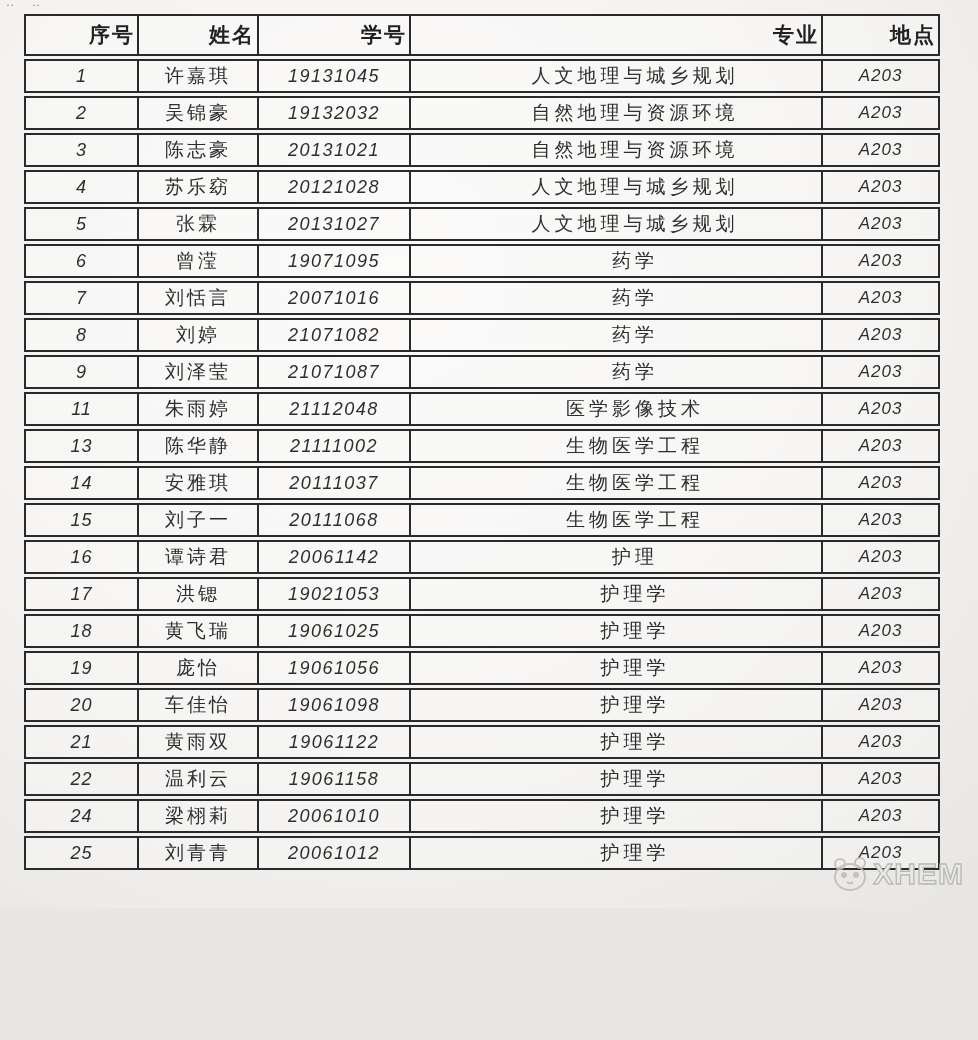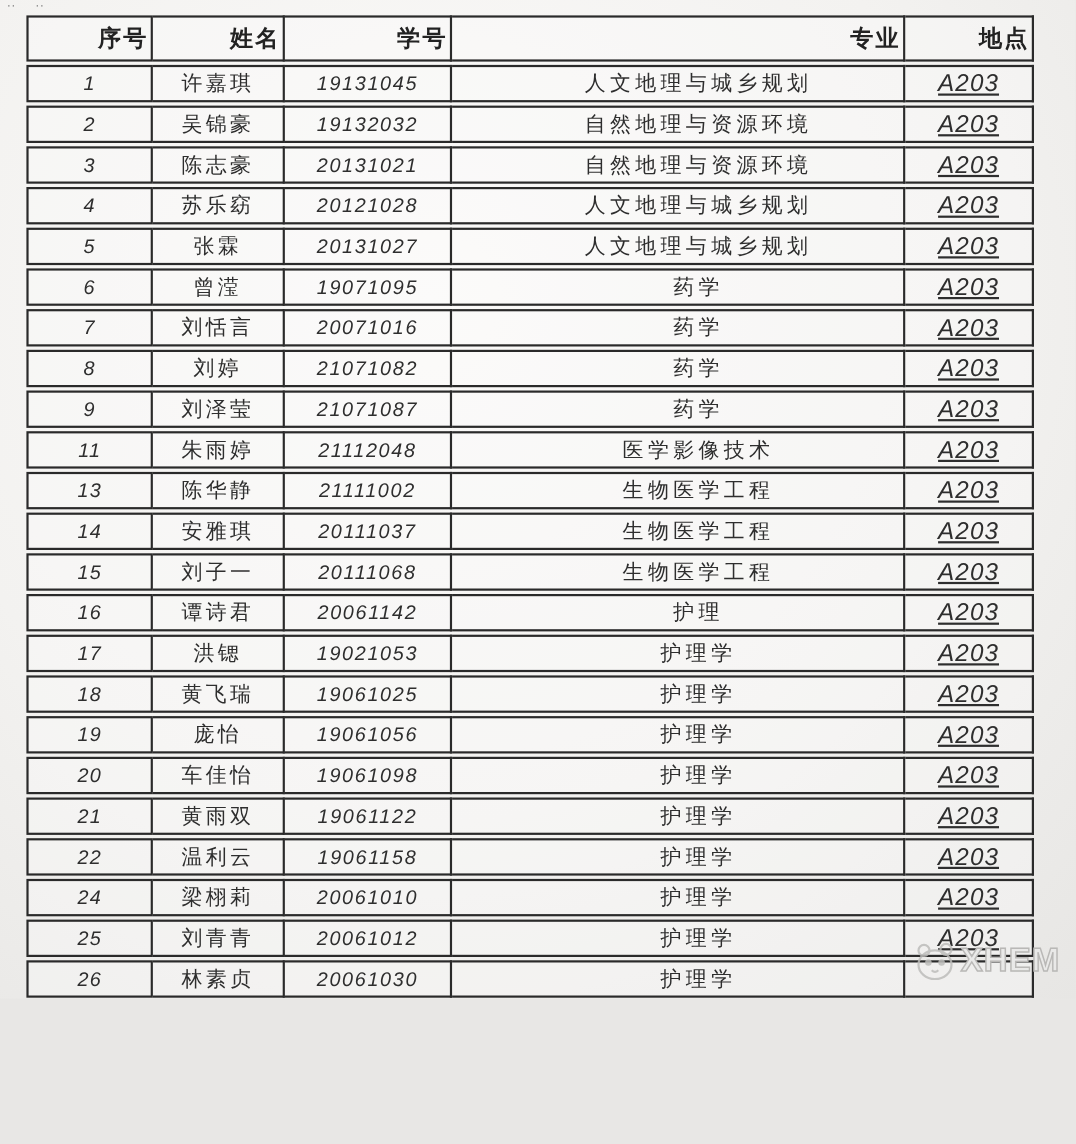--- a/index.html
+++ b/index.html
@@ -76,24 +76,23 @@
     letter-spacing: 1px;
   }
   td.cell-name { letter-spacing: 3px; margin-left: 26px; }
   td.cell-id {
     font-size: 18px;
     font-style: italic;
     letter-spacing: 1.5px;
   }
   td.cell-major { letter-spacing: 4px; padding-left: 40px; }
   td.cell-loc {
-    font-size: 22px;
+    font-size: 17px;
     font-style: italic;
     letter-spacing: 1px;
-    text-decoration: underline;
   }
   
   .watermark {
     position: absolute;
     right: 14px;
     bottom: 16px;
     display: flex;
     align-items: center;
     gap: 2px;
     pointer-events: none;
@@ -280,27 +279,20 @@
       <td class="cell-major">护理学</td>
       <td class="cell-loc">A203</td>
     </tr>
         <tr>
       <td class="cell-index">25</td>
       <td class="cell-name">刘青青</td>
       <td class="cell-id">20061012</td>
       <td class="cell-major">护理学</td>
       <td class="cell-loc">A203</td>
     </tr>
-        <tr>
-      <td class="cell-index">26</td>
-      <td class="cell-name">林素贞</td>
-      <td class="cell-id">20061030</td>
-      <td class="cell-major">护理学</td>
-      <td class="cell-loc"></td>
-    </tr>
       </tbody>
   </table>
 
   <div class="watermark">
     <span>
       <svg width="40" height="36" viewBox="0 0 40 36">
         <g fill="none" stroke="#bdbcba" stroke-width="2" opacity="0.85">
           <circle cx="9" cy="8" r="5"></circle>
           <circle cx="29" cy="7" r="5"></circle>
           <ellipse cx="19" cy="21" rx="15" ry="13"></ellipse>

